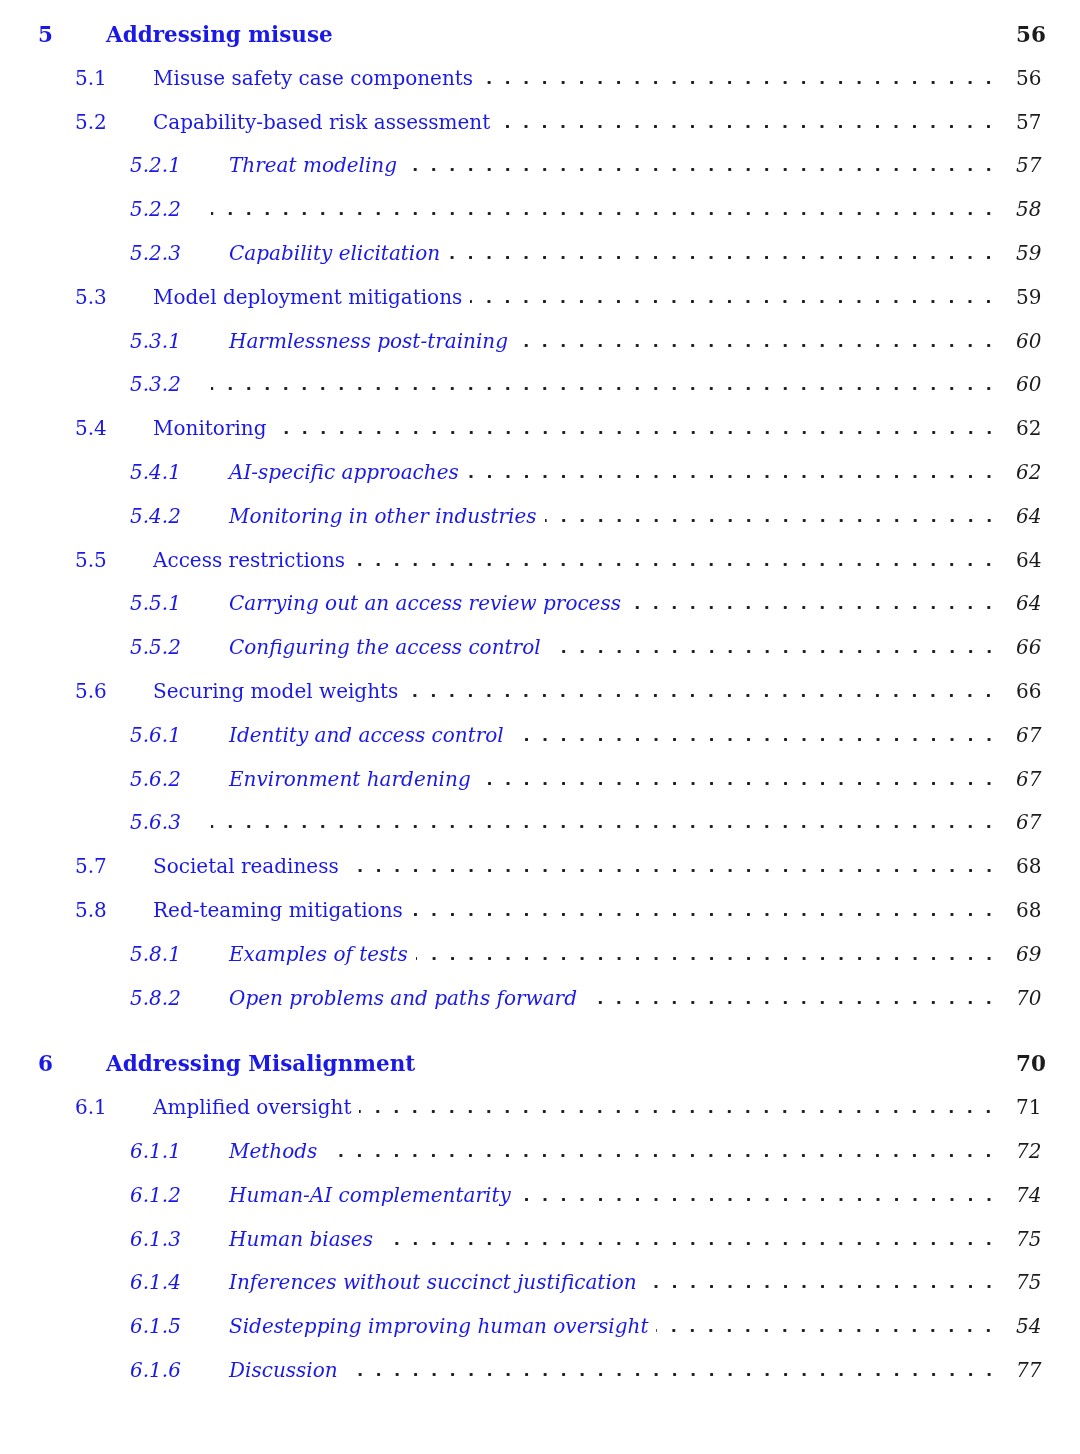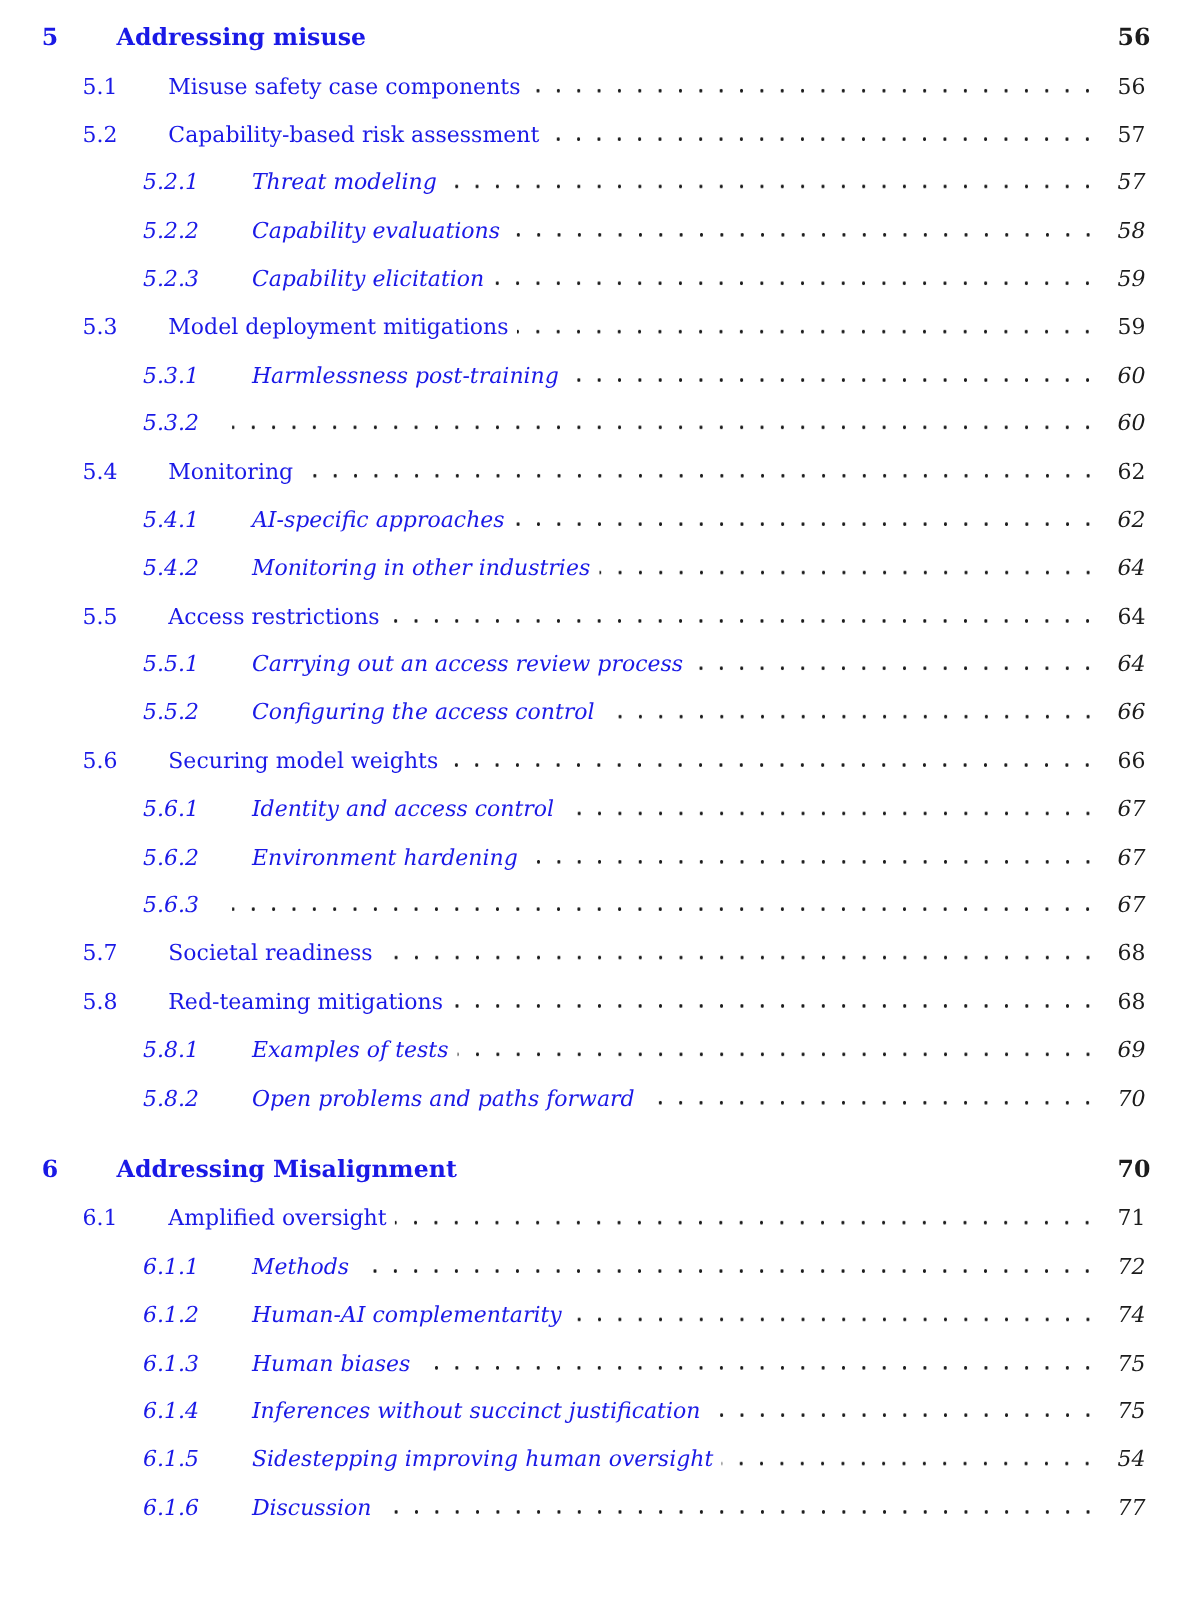--- a/index.html
+++ b/index.html
@@ -91,21 +91,20 @@
       <span class="page">57</span>
     </div>
     <div class="row l3">
       <span class="num">5.2.1</span>
       <span class="title">Threat modeling</span>
       <span class="leader"></span>
       <span class="page">57</span>
     </div>
     <div class="row l3">
       <span class="num">5.2.2</span>
-      <span class="title">Capability evaluations</span>
       <span class="leader"></span>
       <span class="page">58</span>
     </div>
     <div class="row l3">
       <span class="num">5.2.3</span>
       <span class="title">Capability elicitation</span>
       <span class="leader"></span>
       <span class="page">59</span>
     </div>
     <div class="row l2">

